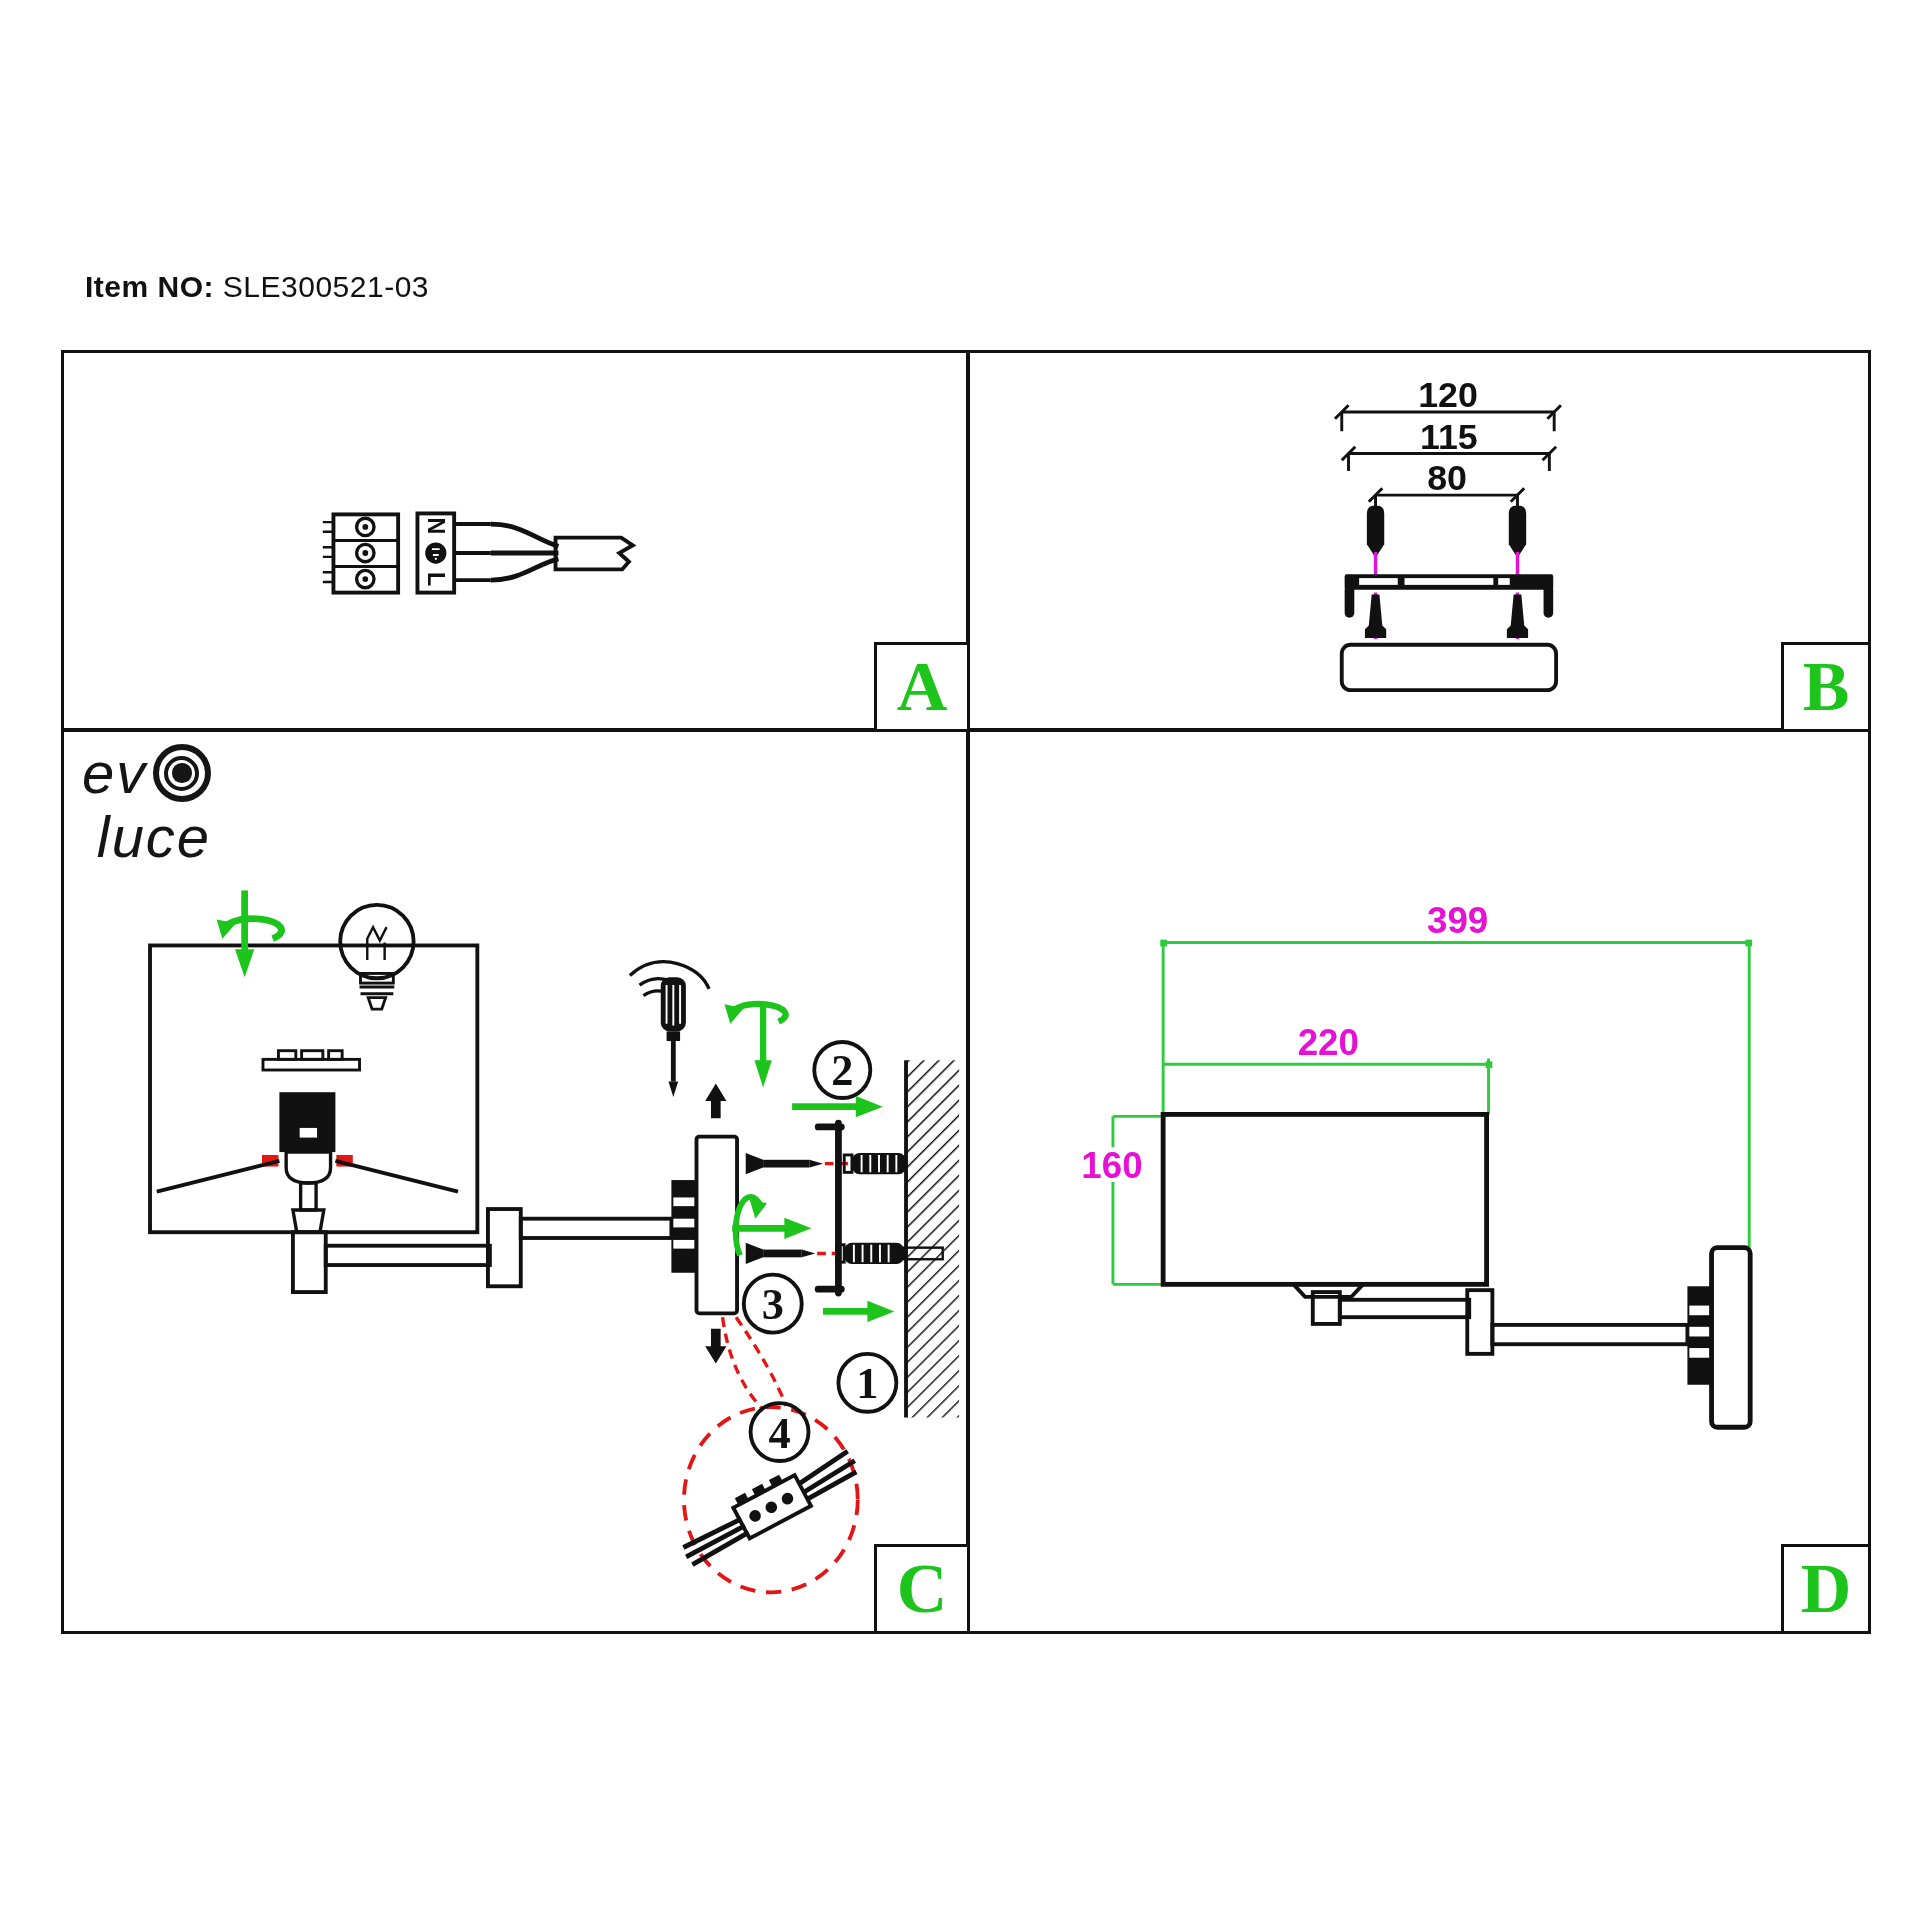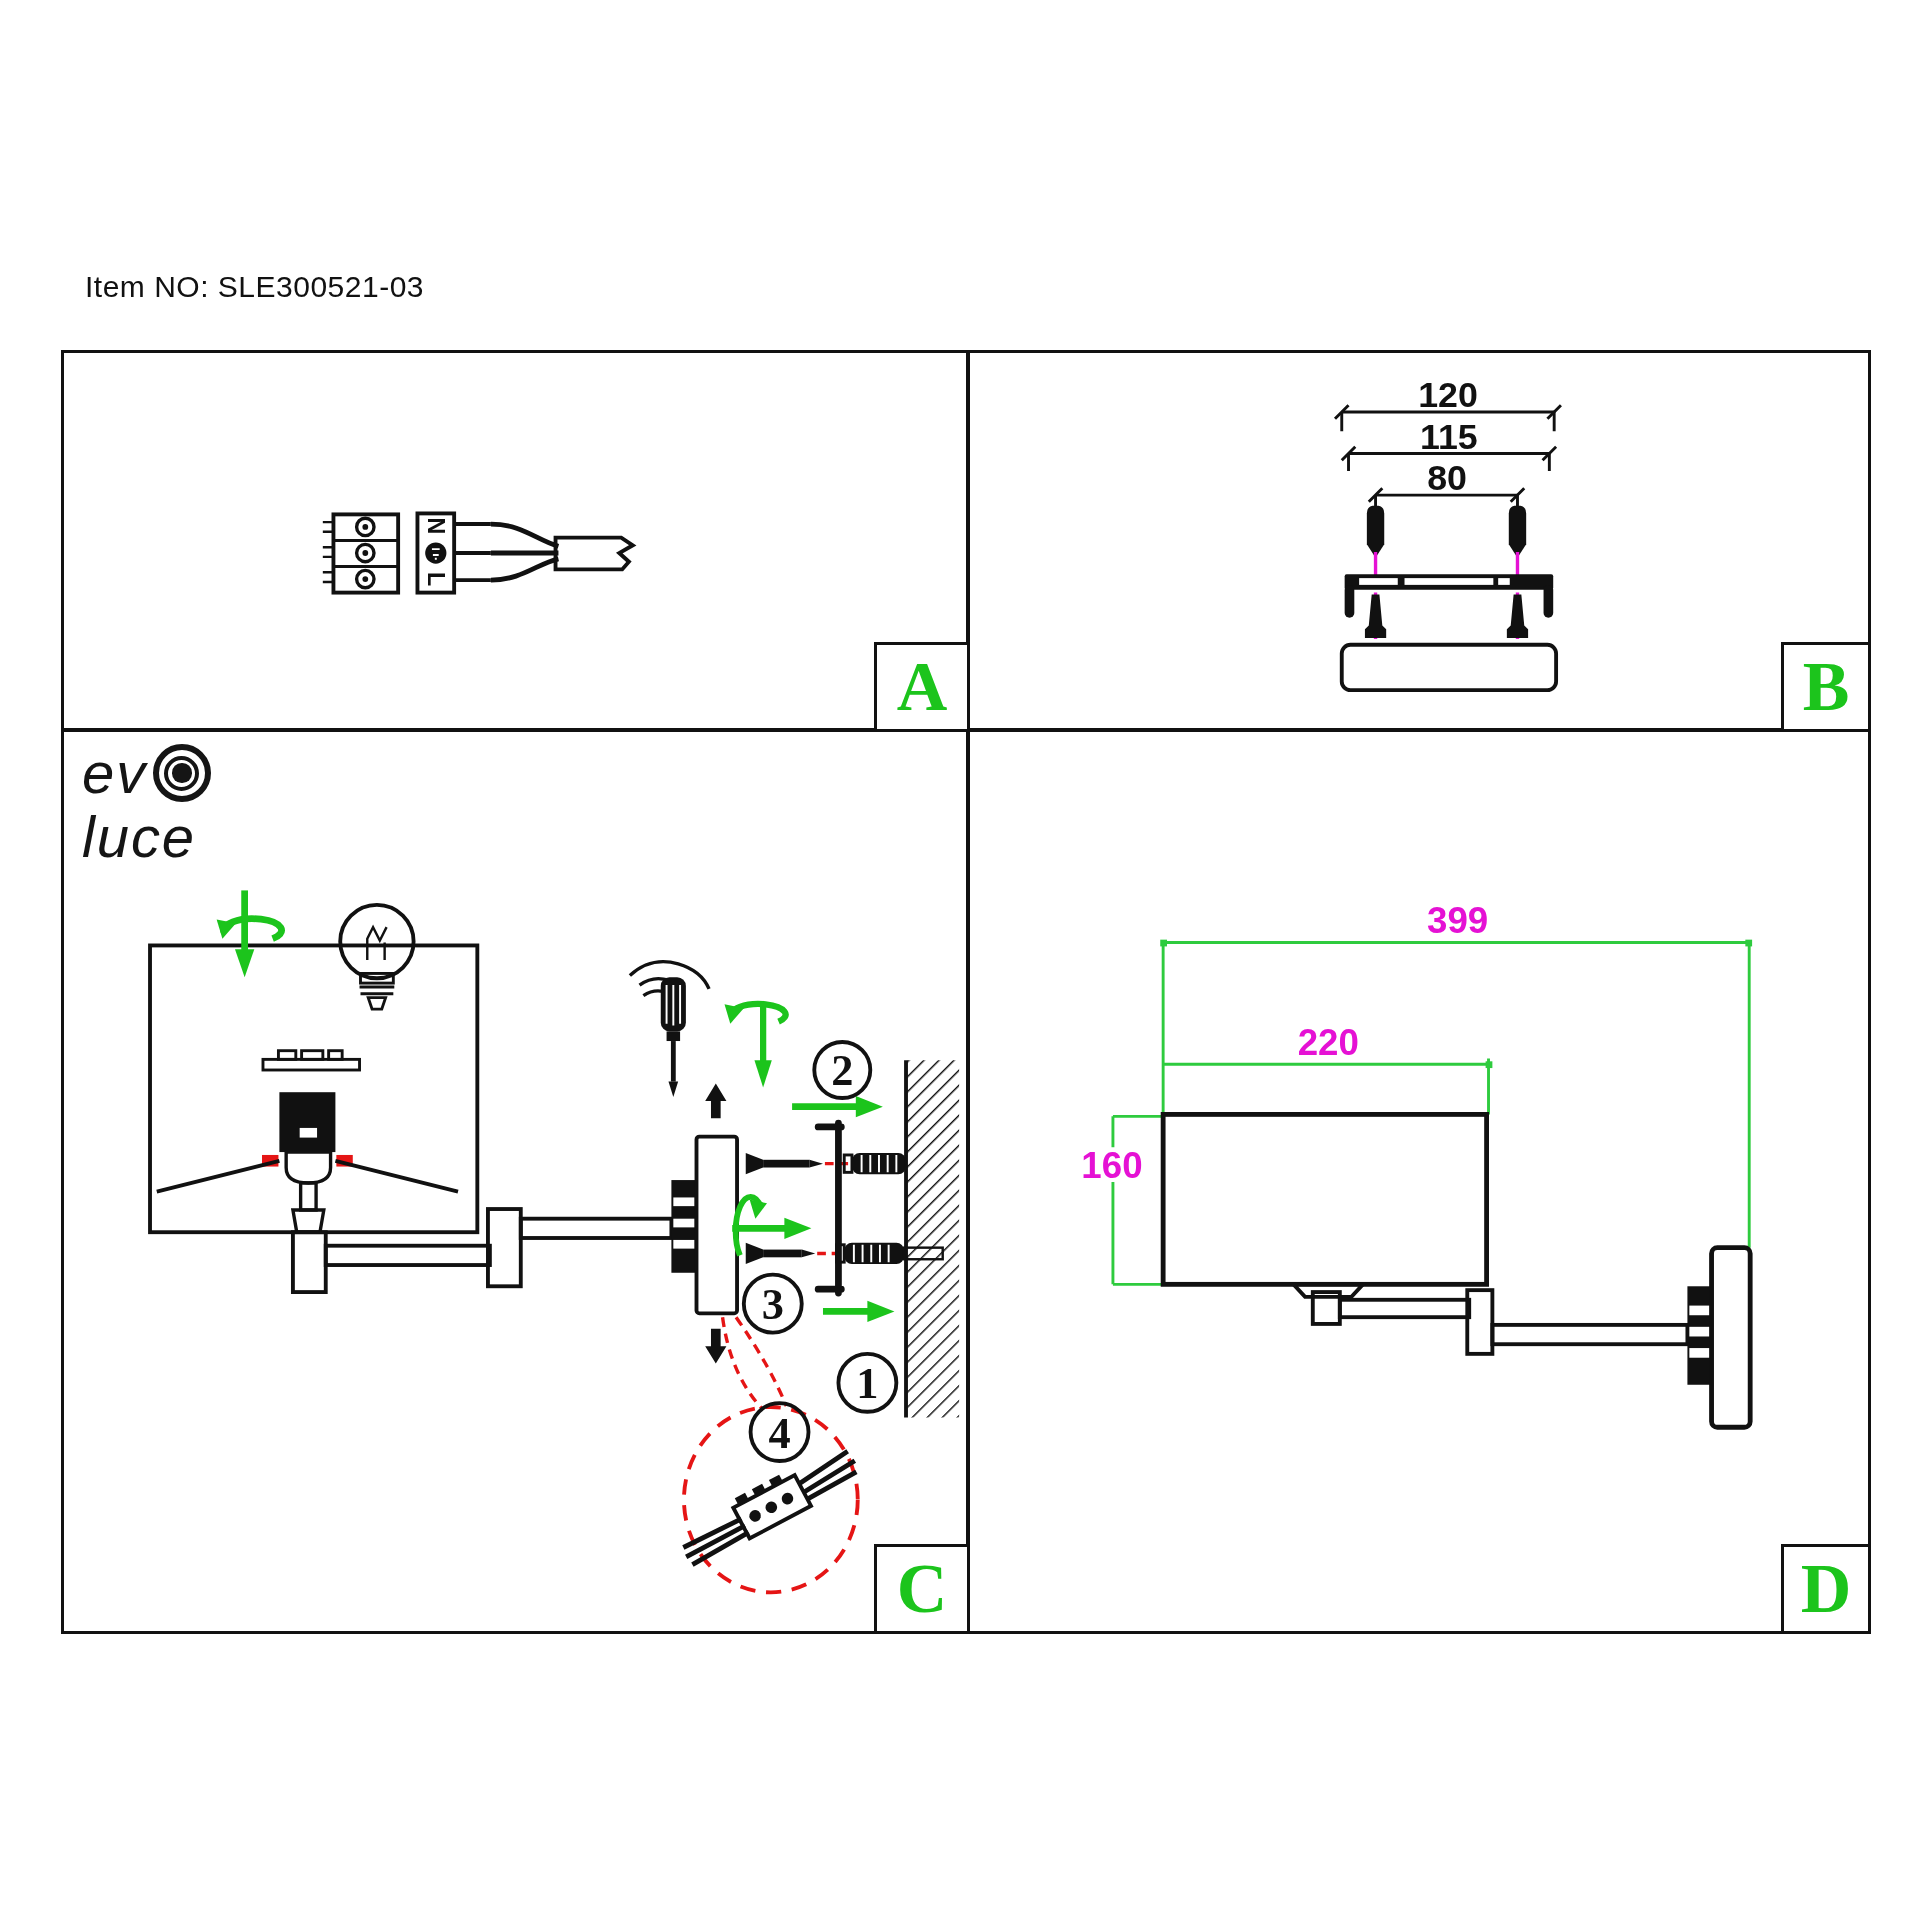--- a/index.html
+++ b/index.html
@@ -10,21 +10,21 @@
     --red:#e51515;
   }
   html,body{margin:0;padding:0;background:#ffffff;}
   #canvas{
     position:relative;width:1931px;height:1931px;background:#ffffff;
     font-family:"Liberation Sans",sans-serif;color:var(--ink);overflow:hidden;
   }
   .abs{position:absolute;}
   
   #item-line{left:85px;top:270px;font-size:30px;letter-spacing:0.5px;}
-  #item-line .lbl{font-weight:normal;}
+  #item-line .lbl{font-weight:bold;}
   
   .frame{border:3.9px solid var(--ink);box-sizing:border-box;background:transparent;}
   .divider{background:var(--ink);}
   .panel-label-box{
     border:3.9px solid var(--ink);box-sizing:border-box;background:#fff;
     display:flex;align-items:center;justify-content:center;z-index:6;
   }
   .panel-label-box span{
     font-family:"Liberation Serif",serif;font-weight:bold;
     font-size:70px;color:var(--green);line-height:1;
@@ -67,21 +67,21 @@
 
   <div class="abs" id="logo">
     <div class="row">
       <span class="word">ev</span>
       <span id="bullseye">
           <span class="mid">
             <span class="dot"></span>
           </span>
         </span>
     </div>
-    <div class="row" style="margin-top:1.9px;">
+    <div class="row" style="margin-top:1.9px;justify-content:flex-end;">
       <span class="word">luce</span>
     </div>
   </div>
 
   <svg style="left:65px;top:353px;" width="899" height="373" viewBox="67 366 931 386">
     <g>
 
       <g class="ln" stroke-width="2.5">
         <path d="M334,541 h11 M334,551 h11 M334,567 h11 M334,577 h11 M334,593 h11 M334,603 h11"></path>
       </g>

